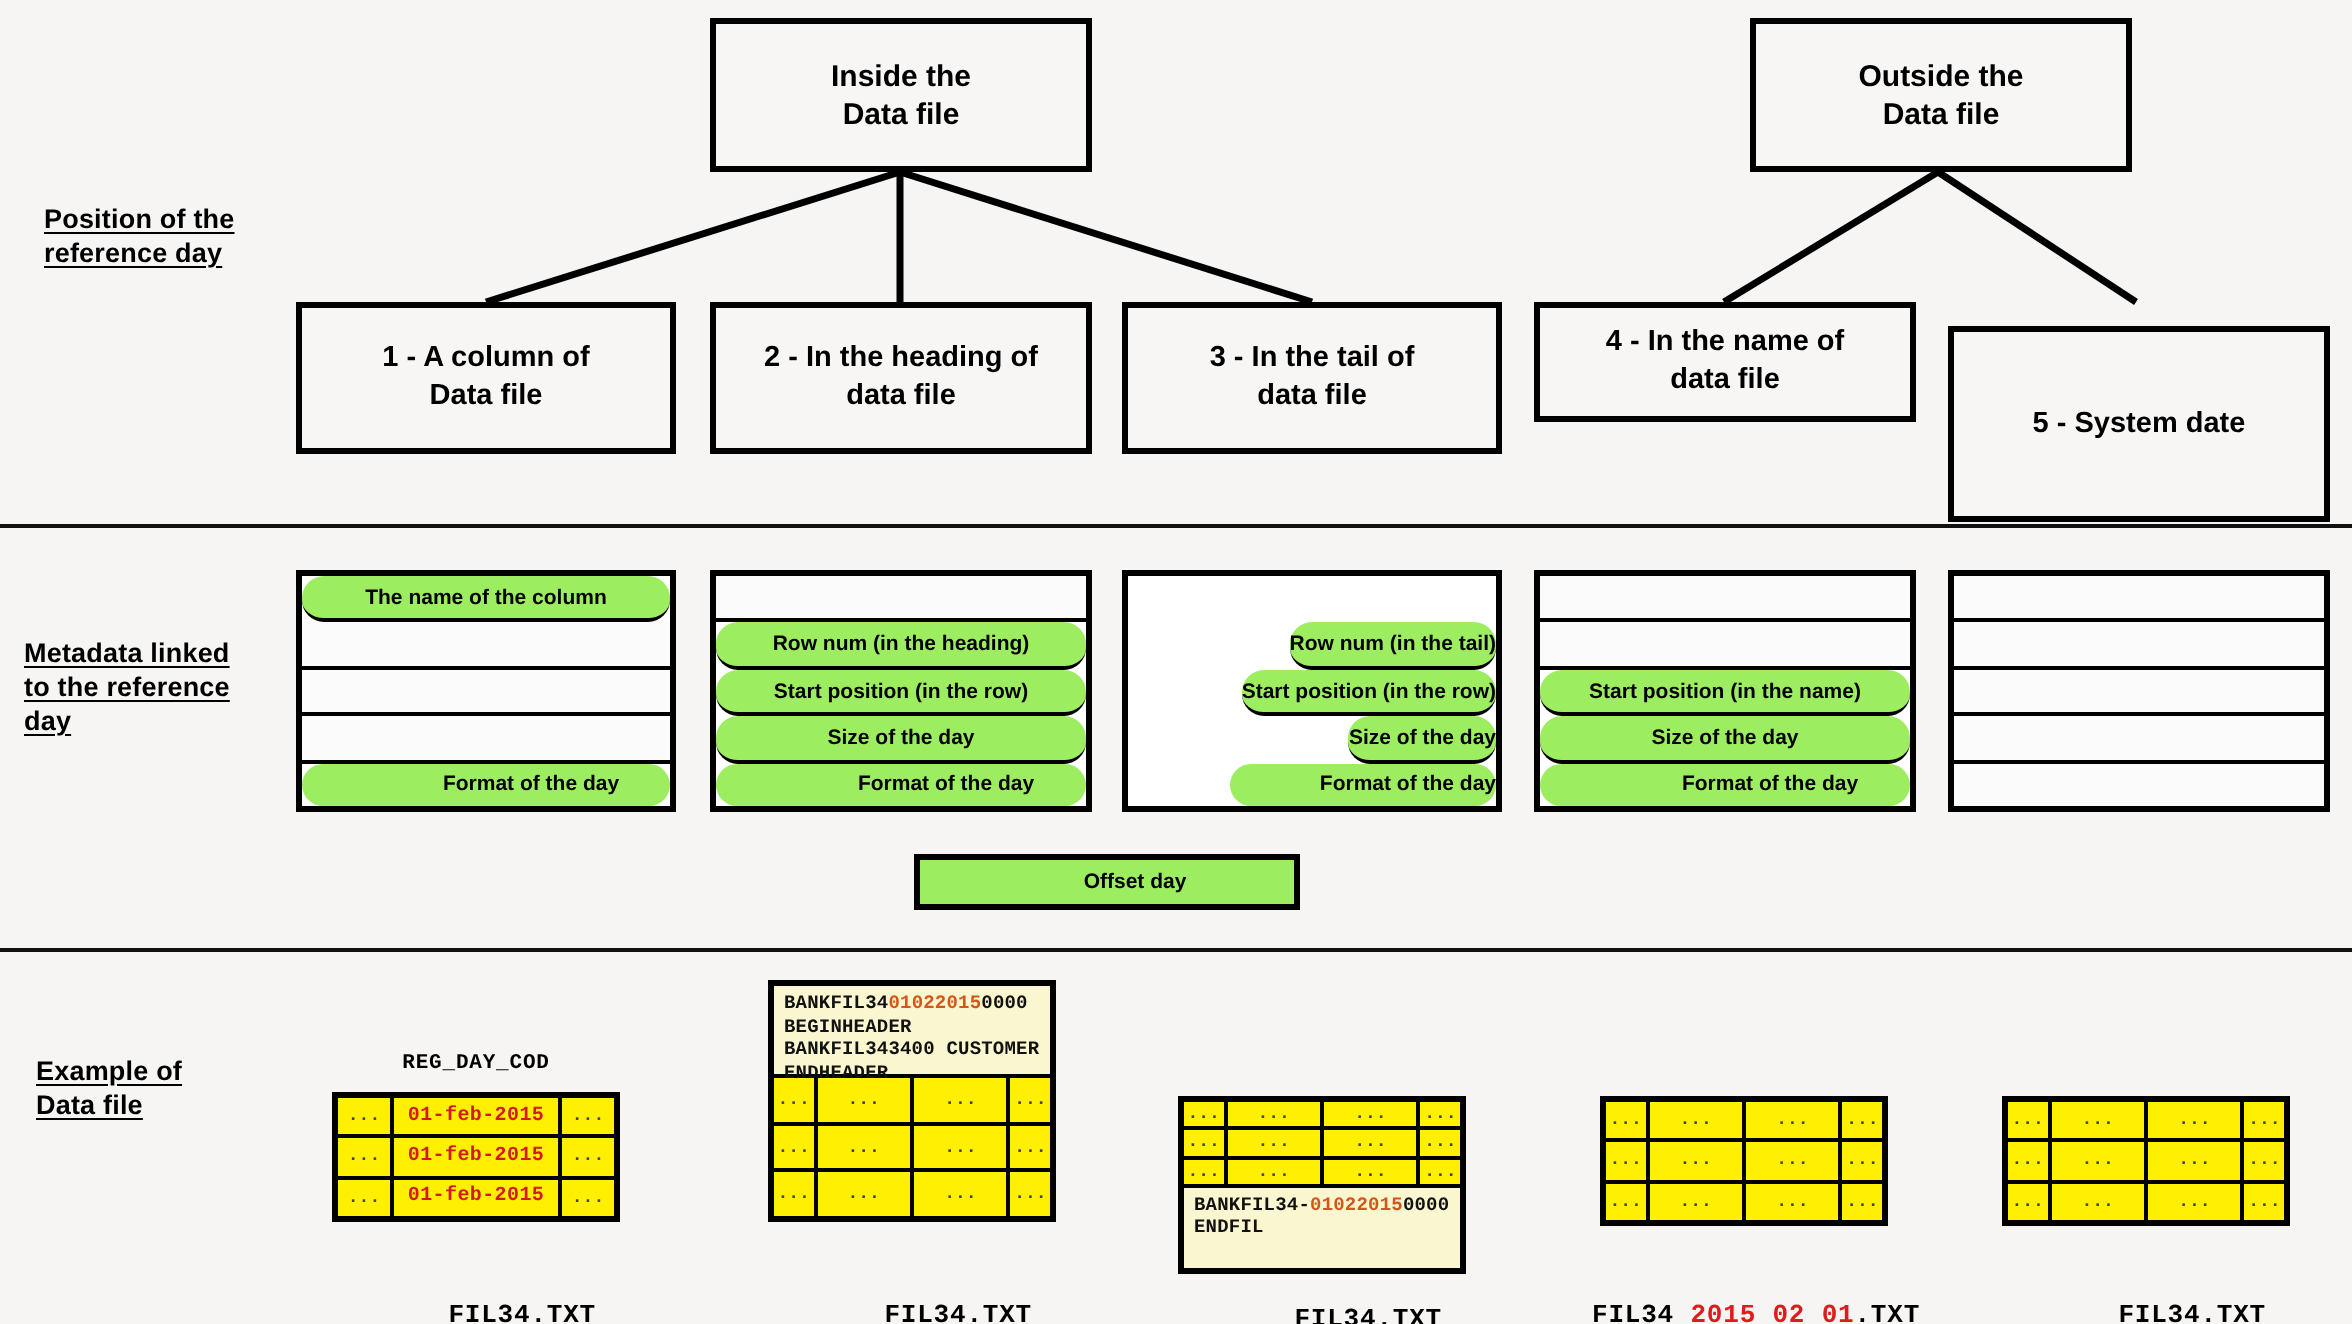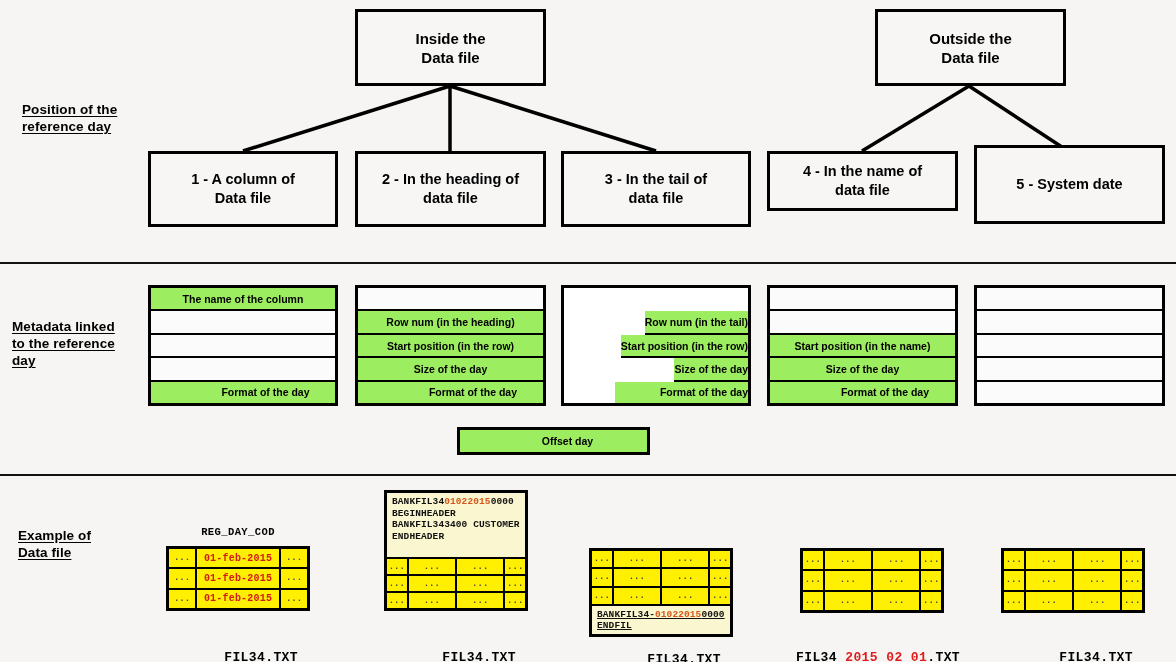--- a/index.html
+++ b/index.html
@@ -58,21 +58,21 @@
     border-bottom:2px solid #000;
     box-sizing:border-box;
     display:flex;align-items:center;justify-content:center;
     font-size:10.5px;
     font-weight:bold;
     color:#000;
     background:#fbfbfb;
     text-align:center;
   }
   .mrow:last-child{border-bottom:none;padding-left:45px;}
-  .mrow.green{background:#9ded61;}
+  .mrow.green{background:#9ded61;border-radius:11px;}
 
   .offset-box{
     position:absolute;
     border:3px solid #000;
     box-sizing:border-box;
     background:#9ded61;
     display:flex;align-items:center;justify-content:center;
     font-size:10.5px;font-weight:bold;color:#000;
   }
   .ex-caption{
@@ -165,21 +165,21 @@
 
   <div class="tbox small" style="left:355px;top:151px;width:191px;height:76px;white-space:pre-line;">2 - In the heading of
 data file</div>
 
   <div class="tbox small" style="left:561px;top:151px;width:190px;height:76px;white-space:pre-line;">3 - In the tail of
 data file</div>
 
   <div class="tbox small" style="left:767px;top:151px;width:191px;height:60px;white-space:pre-line;">4 - In the name of
 data file</div>
 
-  <div class="tbox small" style="left:974px;top:145px;width:191px;height:79px;white-space:pre-line;">5 - System date</div>
+  <div class="tbox small" style="left:974px;top:163px;width:191px;height:98px;white-space:pre-line;">5 - System date</div>
 
   <div class="mcol" style="left:148px;top:285px;width:190px;height:121px;">
     <div class="mrow green">The name of the column</div>
     <div class="mrow"></div>
     <div class="mrow"></div>
     <div class="mrow"></div>
     <div class="mrow green">Format of the day</div>
   </div>
 
   <div class="mcol" style="left:355px;top:285px;width:191px;height:121px;">
@@ -232,21 +232,21 @@
     <div class="grow">
       <div class="cell n" style="width:26px;">...</div>
       <div class="cell w date">01-feb-2015</div>
       <div class="cell n" style="width:26px;">...</div>
     </div>
   </div>
 
   <div class="ex-caption" style="left:178px;top:650px;width:120px;">FIL34.TXT</div>
 
   <div class="grid" style="left:384px;top:490px;width:144px;height:121px;">
-    <div class="txtblock" style="flex:0 0 auto;height:64px;"><span>BANKFIL34</span><span class="hl">01022015</span><span>0000</span>
+    <div class="txtblock" style="flex:0 0 auto;height:44px;"><span>BANKFIL34</span><span class="hl">01022015</span><span>0000</span>
 <span>BEGINHEADER</span>
 <span>BANKFIL343400 CUSTOMER</span>
 <span>ENDHEADER</span></div>
     <div class="grow">
       <div class="cell w" style="flex:0.65">...</div>
       <div class="cell w">...</div>
       <div class="cell w">...</div>
       <div class="cell w" style="flex:0.65">...</div>
     </div>
     <div class="grow">
@@ -277,21 +277,21 @@
       <div class="cell w">...</div>
       <div class="cell w">...</div>
       <div class="cell w" style="flex:0.65">...</div>
     </div>
     <div class="grow">
       <div class="cell w" style="flex:0.65">...</div>
       <div class="cell w">...</div>
       <div class="cell w">...</div>
       <div class="cell w" style="flex:0.65">...</div>
     </div>
-    <div class="txtblock" style="flex:0 0 auto;height:28px;text-decoration:underline;"><span>BANKFIL34-</span><span class="hl">01022015</span><span>0000</span>
+    <div class="txtblock" style="flex:0 0 auto;height:40px;"><span>BANKFIL34-</span><span class="hl">01022015</span><span>0000</span>
 <span>ENDFIL</span></div>
   </div>
 
   <div class="ex-caption" style="left:601px;top:652px;width:120px;">FIL34.TXT</div>
 
   <div class="grid" style="left:800px;top:548px;width:144px;height:65px;">
     <div class="grow">
       <div class="cell w" style="flex:0.65">...</div>
       <div class="cell w">...</div>
       <div class="cell w">...</div>

